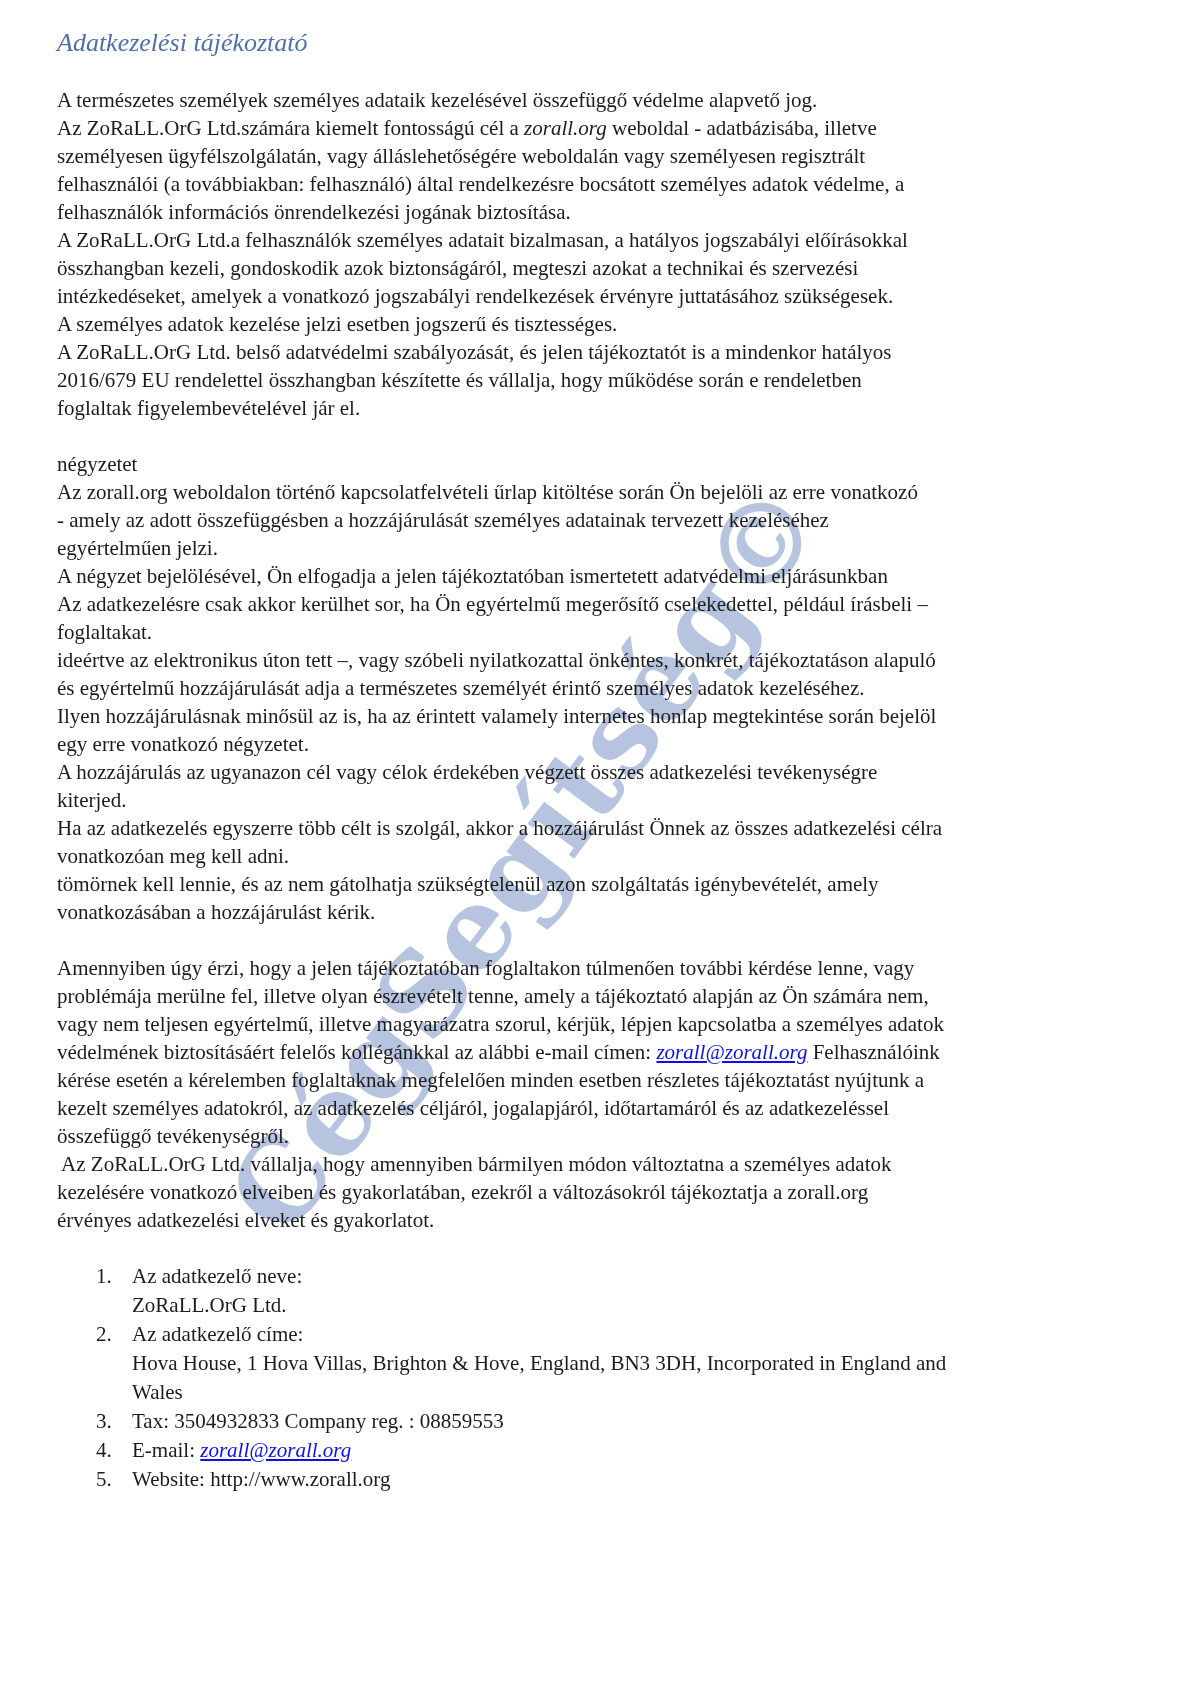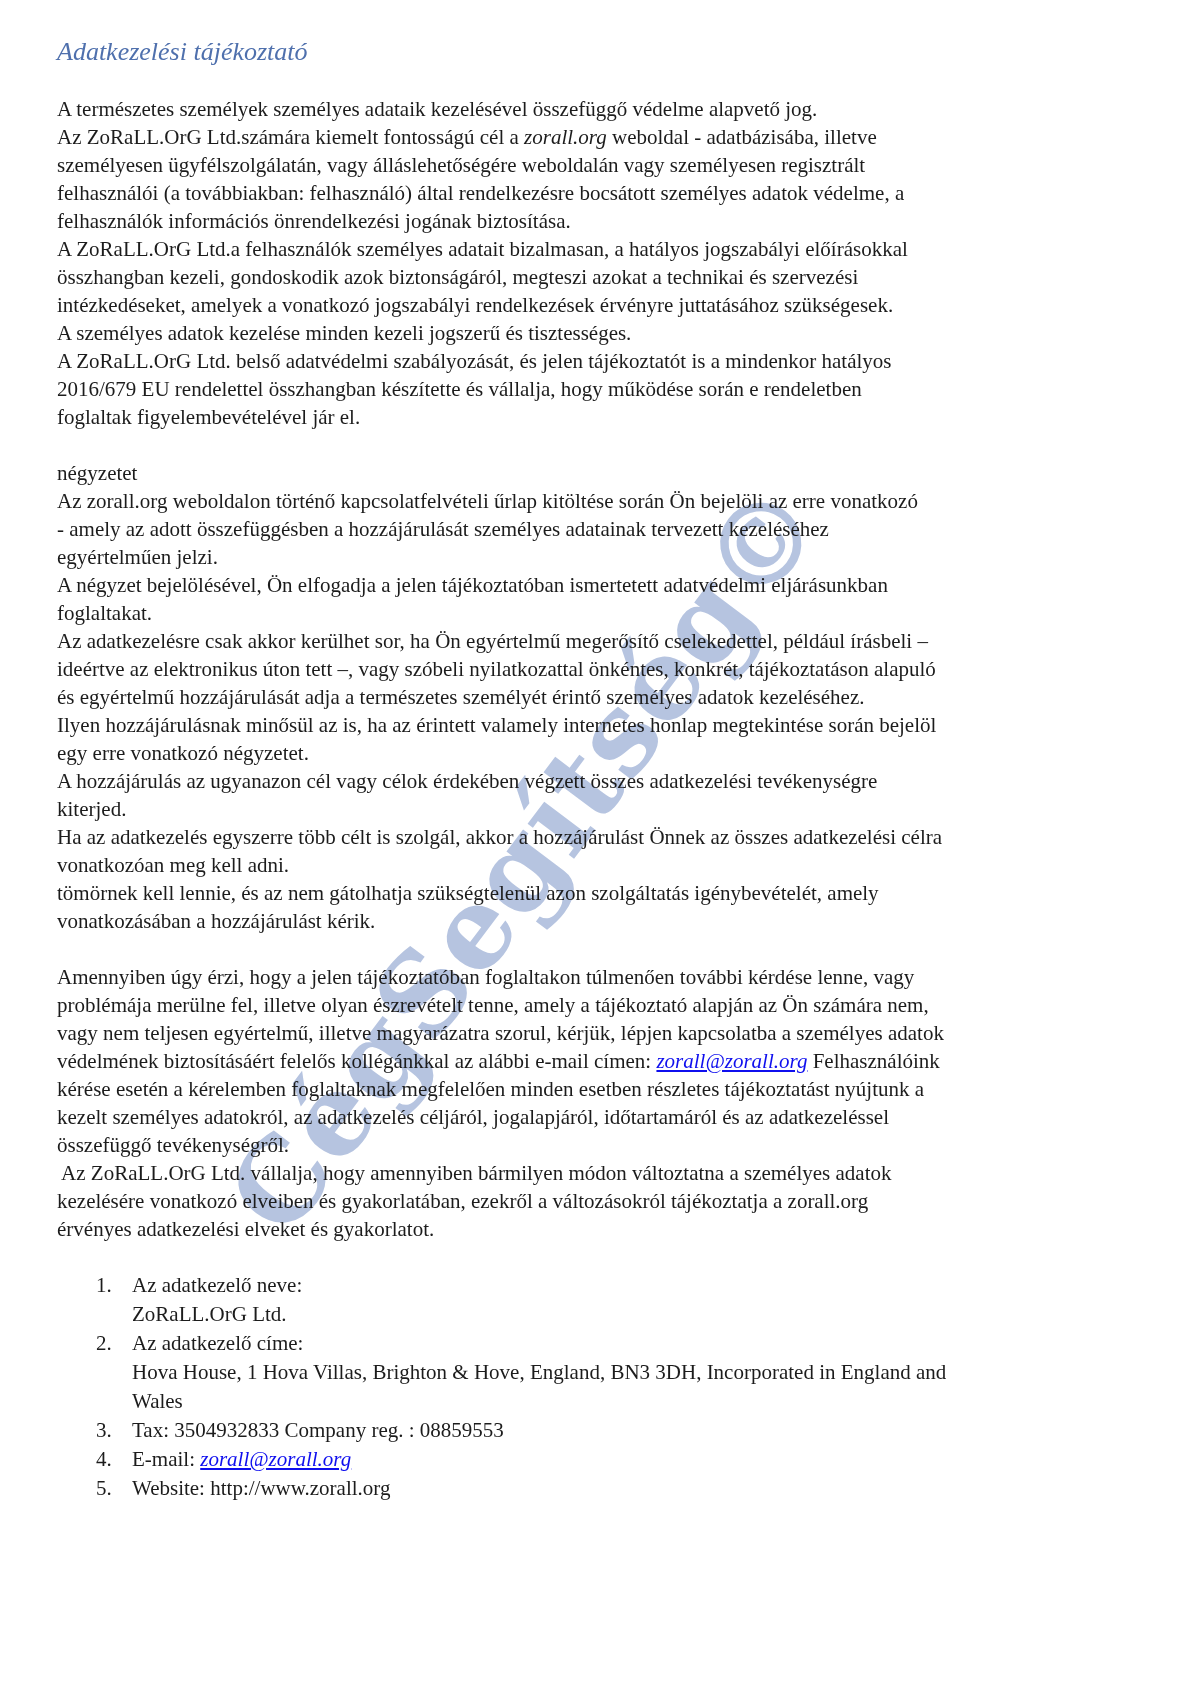--- a/index.html
+++ b/index.html
@@ -24,21 +24,21 @@
     font-size: 112px;
     letter-spacing: 1px;
     color: var(--wm-color, #b6c4e0);
     white-space: nowrap;
     z-index: 0;
     user-select: none;
   }
   #content {
     position: relative;
     z-index: 1;
-    padding: 35px 35px 0 57px;
+    padding: 26px 35px 0 57px;
   }
   #doc-title {
     font-style: italic;
     font-size: 26px;
     line-height: 34px;
     color: var(--title-color, #4f70ad);
     margin: 0 0 26px 0;
     font-weight: normal;
   }
   #body-text .line {
@@ -82,32 +82,32 @@
 
     <div id="body-text">
         <div class="line"><span>A természetes személyek személyes adataik kezelésével összefüggő védelme alapvető jog.</span></div>
         <div class="line"><span>Az ZoRaLL.OrG Ltd.számára kiemelt fontosságú cél a </span><span class="it">zorall.org</span><span> weboldal - adatbázisába, illetve</span></div>
         <div class="line"><span>személyesen ügyfélszolgálatán, vagy álláslehetőségére weboldalán vagy személyesen regisztrált</span></div>
         <div class="line"><span>felhasználói (a továbbiakban: felhasználó) által rendelkezésre bocsátott személyes adatok védelme, a</span></div>
         <div class="line"><span>felhasználók információs önrendelkezési jogának biztosítása.</span></div>
         <div class="line"><span>A ZoRaLL.OrG Ltd.a felhasználók személyes adatait bizalmasan, a hatályos jogszabályi előírásokkal</span></div>
         <div class="line"><span>összhangban kezeli, gondoskodik azok biztonságáról, megteszi azokat a technikai és szervezési</span></div>
         <div class="line"><span>intézkedéseket, amelyek a vonatkozó jogszabályi rendelkezések érvényre juttatásához szükségesek.</span></div>
-        <div class="line"><span>A személyes adatok kezelése minden kezeli jogszerű és tisztességes.</span></div>
+        <div class="line"><span>A személyes adatok kezelése jelzi esetben jogszerű és tisztességes.</span></div>
         <div class="line"><span>A ZoRaLL.OrG Ltd. belső adatvédelmi szabályozását, és jelen tájékoztatót is a mindenkor hatályos</span></div>
         <div class="line"><span>2016/679 EU rendelettel összhangban készítette és vállalja, hogy működése során e rendeletben</span></div>
         <div class="line"><span>foglaltak figyelembevételével jár el.</span></div>
         <div class="line blank"></div>
         <div class="line"><span>négyzetet</span></div>
         <div class="line"><span>Az zorall.org weboldalon történő kapcsolatfelvételi űrlap kitöltése során Ön bejelöli az erre vonatkozó</span></div>
         <div class="line"><span>- amely az adott összefüggésben a hozzájárulását személyes adatainak tervezett kezeléséhez</span></div>
         <div class="line"><span>egyértelműen jelzi.</span></div>
         <div class="line"><span>A négyzet bejelölésével, Ön elfogadja a jelen tájékoztatóban ismertetett adatvédelmi eljárásunkban</span></div>
+        <div class="line"><span>Az adatkezelésre csak akkor kerülhet sor, ha Ön egyértelmű megerősítő cselekedettel, például írásbeli –</span></div>
         <div class="line"><span>foglaltakat.</span></div>
-        <div class="line"><span>Az adatkezelésre csak akkor kerülhet sor, ha Ön egyértelmű megerősítő cselekedettel, például írásbeli –</span></div>
         <div class="line"><span>ideértve az elektronikus úton tett –, vagy szóbeli nyilatkozattal önkéntes, konkrét, tájékoztatáson alapuló</span></div>
         <div class="line"><span>és egyértelmű hozzájárulását adja a természetes személyét érintő személyes adatok kezeléséhez.</span></div>
         <div class="line"><span>Ilyen hozzájárulásnak minősül az is, ha az érintett valamely internetes honlap megtekintése során bejelöl</span></div>
         <div class="line"><span>egy erre vonatkozó négyzetet.</span></div>
         <div class="line"><span>A hozzájárulás az ugyanazon cél vagy célok érdekében végzett összes adatkezelési tevékenységre</span></div>
         <div class="line"><span>kiterjed.</span></div>
         <div class="line"><span>Ha az adatkezelés egyszerre több célt is szolgál, akkor a hozzájárulást Önnek az összes adatkezelési célra</span></div>
         <div class="line"><span>vonatkozóan meg kell adni.</span></div>
         <div class="line"><span>tömörnek kell lennie, és az nem gátolhatja szükségtelenül azon szolgáltatás igénybevételét, amely</span></div>
         <div class="line"><span>vonatkozásában a hozzájárulást kérik.</span></div>

